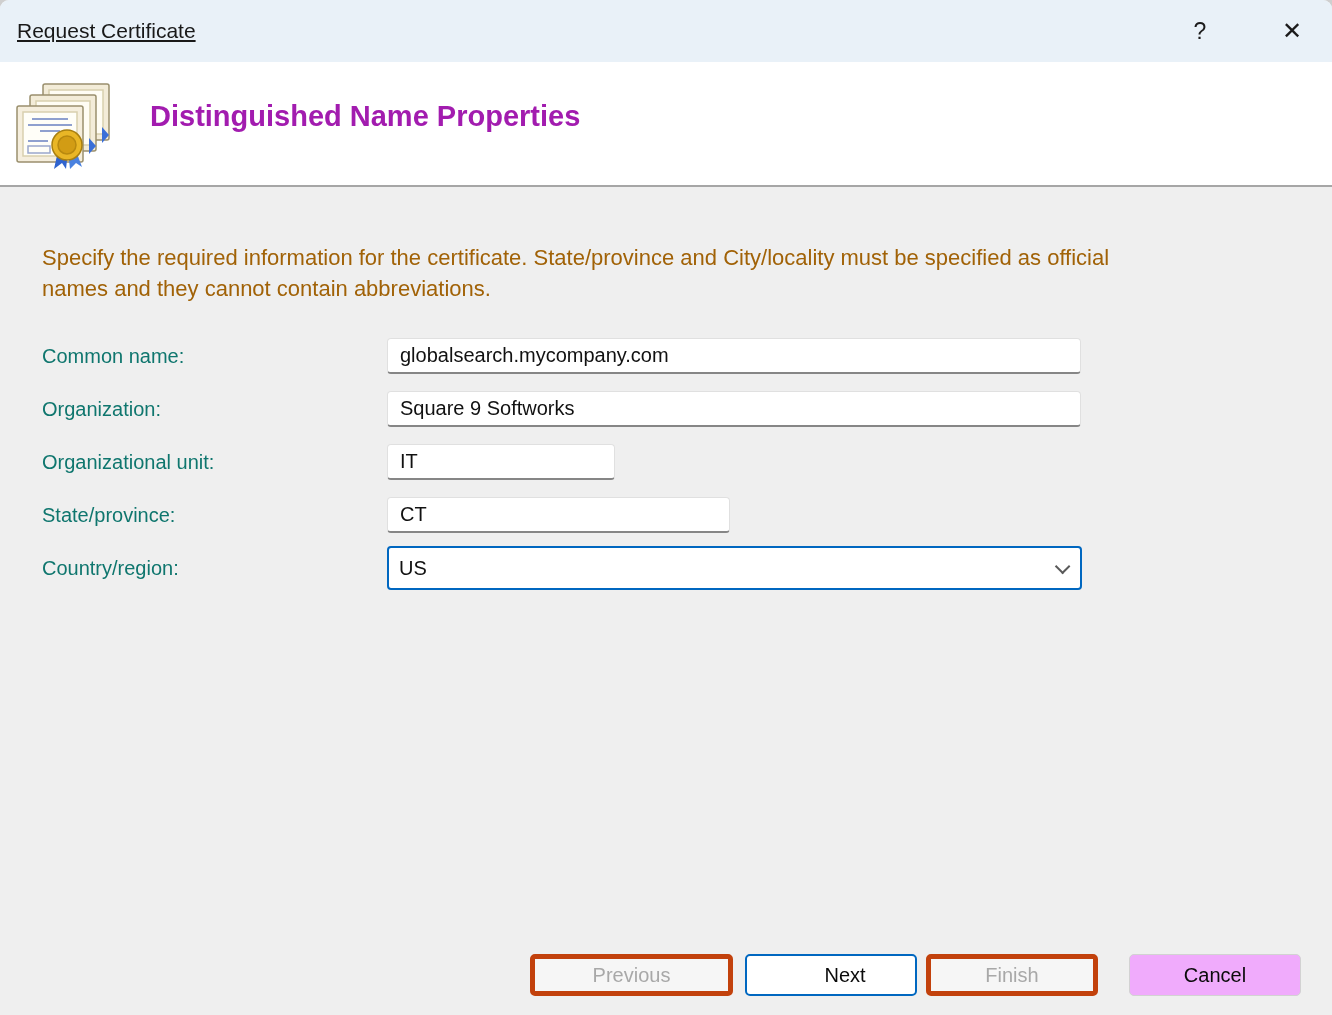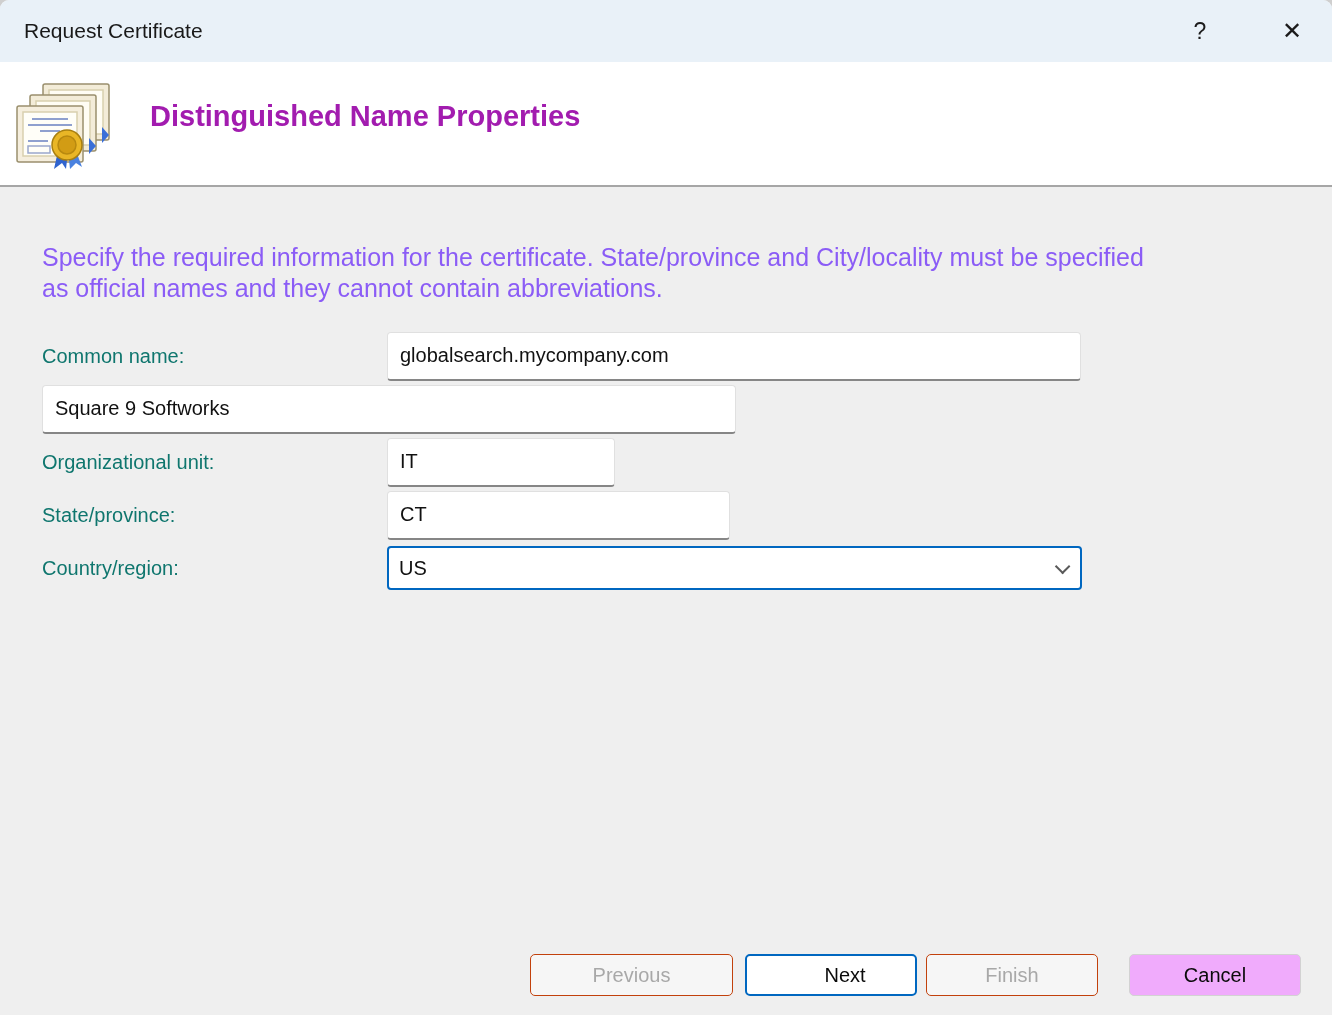--- a/index.html
+++ b/index.html
@@ -7,21 +7,21 @@
   .window {
     position:relative; width:1332px; height:1015px;
     background:#efefef; overflow:hidden;
     border-radius:9px 9px 0 0;
   }
   
   .titlebar {
     position:absolute; left:0; top:0; width:1332px; height:62px;
     background:#e9f1f8; display:flex; align-items:center;
   }
-  .titlebar-title { margin-left:24px; font-size:21px; color:#191919; }
+  .titlebar-title { margin-left:17px; font-size:21px; color:#191919;text-decoration:underline; }
   .titlebar-btn {
     position:absolute; top:0; width:46px; height:62px;
     display:flex; align-items:center; justify-content:center;
     background:transparent; border:none; cursor:pointer;
     font-size:22px; color:#1b1b1b; font-family:inherit;
   }
   .titlebar-btn.help { left:1177px; font-size:23px; }
   .titlebar-btn.close { left:1269px; font-size:24px; font-weight:300; }
   
   .header {
@@ -33,27 +33,27 @@
     position:absolute; left:150px; top:38px;
     font-size:29px; font-weight:bold; color:#a21caf;
   }
   .divider {
     position:absolute; left:0; top:185px; width:1332px; height:2px;
     background:#a6a6a6;
   }
   
   .instructions {
     position:absolute; left:42px; top:242px; width:1120px;
-    font-size:25px; line-height:31px; color:#8b5cf6;
+    font-size:22px; line-height:31px; color:#a16207;
   }
   .form { position:absolute; left:42px; top:334px; }
   .form-row { display:flex; align-items:center; height:44px; margin-bottom:9px; }
   .form-label { width:345px; font-size:20px; color:#0f766e; }
   .textbox {
-    height:49px; background:#fff;
+    height:36px; background:#fff;
     border:1px solid #e0e0e0; border-bottom:2px solid #868686;
     border-radius:4px; padding:0 12px;
     font-size:20px; color:#111; font-family:inherit; outline:none;
   }
   .w-full { width:694px; }
   .w-small { width:228px; }
   .w-medium { width:343px; }
   .combobox {
     width:695px; height:44px; background:#fff;
     border:2px solid #0067c0; border-radius:4px;
@@ -65,21 +65,21 @@
     width:11px; height:11px;
     border-right:2px solid #5a5a5a; border-bottom:2px solid #5a5a5a;
     transform:rotate(45deg) translateY(-3px);
   }
   
   .btn {
     position:absolute; top:954px; height:42px;
     border-radius:5px; font-size:20px; font-family:inherit;
     display:flex; align-items:center; justify-content:center;
   }
-  .btn-disabled { background:#f6f6f6; border:1px solid #c2410c; color:#a8a8a8; }
+  .btn-disabled { background:#f6f6f6; border:5px solid #c2410c; color:#a8a8a8; }
   .btn-primary-focus { background:#ffffff; border:2px solid #0067c0; color:#0b0b0b; cursor:pointer;padding-left:28px; }
   .btn-normal { background:#f0abfc; border:1px solid #d2d2d2; color:#0b0b0b; cursor:pointer; }
   .btn-previous { left:530px; width:203px; }
   .btn-next { left:745px; width:172px; }
   .btn-finish { left:926px; width:172px; }
   .btn-cancel { left:1129px; width:172px; }
 </style>
 </head>
 <body>
 
@@ -132,20 +132,21 @@
   <div class="instructions">Specify the required information for the certificate. State/province and City/locality must be specified as official names and they cannot contain abbreviations.</div>
 
   <div class="form">
 
     <div class="form-row">
       <label class="form-label">Common name:</label>
       <input class="textbox w-full" type="text" value="globalsearch.mycompany.com" style="">
     </div>
 
     <div class="form-row">
+      <label class="form-label">Organization:</label>
       <input class="textbox w-full" type="text" value="Square 9 Softworks" style="">
     </div>
 
     <div class="form-row">
       <label class="form-label">Organizational unit:</label>
       <input class="textbox w-small" type="text" value="IT" style="">
     </div>
 
 
     <div class="form-row">

